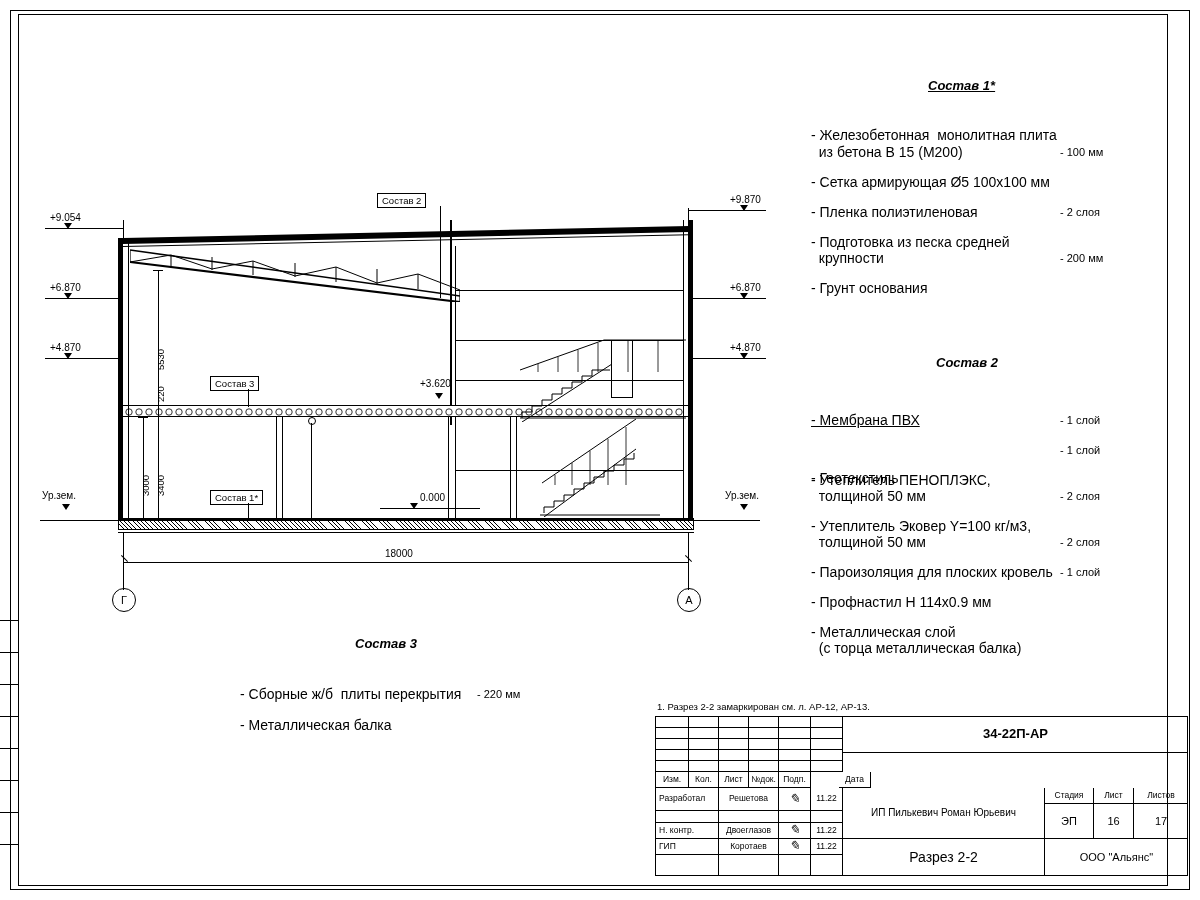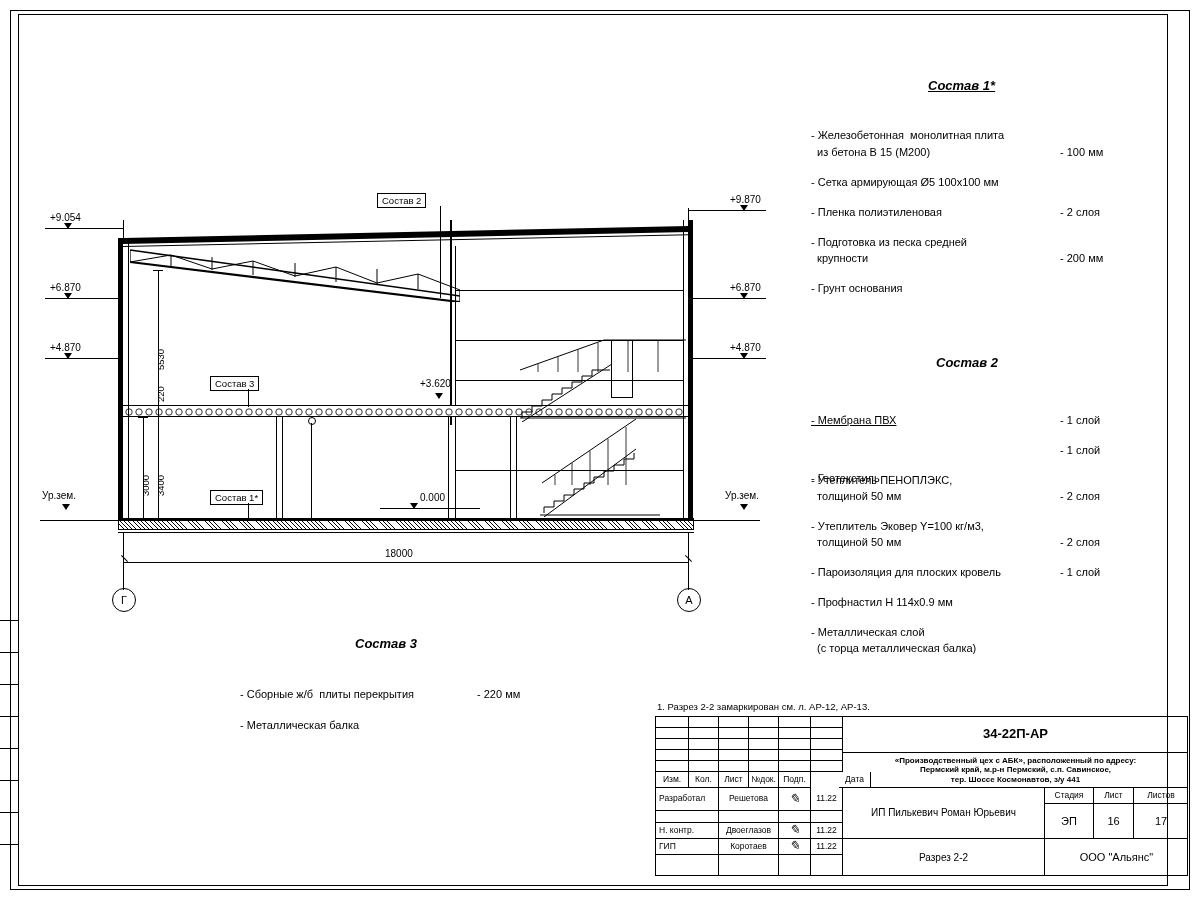--- a/index.html
+++ b/index.html
@@ -13,21 +13,21 @@
   }
   #sheet {
     position: relative;
     width: 1200px;
     height: 900px;
     background: #ffffff;
     overflow: hidden;
   }
   .italic-title { font-style: italic; font-weight: bold; font-size: 13px; text-decoration: underline; }
   .italic-title2 { font-style: italic; font-weight: bold; font-size: 13px; }
-  .spec-item { position: absolute; font-size: 11px; line-height: 14px; white-space: pre; }
+  .spec-item { position: absolute; font-size: 14px; line-height: 14px; white-space: pre; }
   .spec-val { position: absolute; font-size: 11px; line-height: 14px; white-space: pre; }
 
   
   .border-outer {
     position: absolute;
     left: 10px; top: 10px;
     width: 1178px; height: 878px;
     border: 1px solid #000;
   }
   .border-inner {
@@ -499,29 +499,24 @@
       </div>
     <div class="cell tb-center" style="left:155px; top:122px; width:32px; height:16px;">11.22</div>
 
     <div class="cell nb-b" style="left:0px;   top:138px; width:63px; height:21px;"></div>
     <div class="cell nb-b" style="left:63px;  top:138px; width:60px; height:21px;"></div>
     <div class="cell nb-b" style="left:123px; top:138px; width:32px; height:21px;"></div>
     <div class="cell nb-b" style="left:155px; top:138px; width:32px; height:21px;"></div>
 
     <div class="cell tb-center" style="left:187px; top:0px; width:345px; height:36px; font-size:13px; font-weight:bold; border-right:none;">34-22П-АР</div>
 
-    <div class="cell" style="left:187px; top:36px; width:345px; height:35px; border-right:none; display:flex; flex-direction:column; align-items:center; justify-content:center; font-weight:bold; font-size:8px;">
-      <span>«Производственный цех с АБК», расположенный по адресу:</span>
-      <span>Пермский край, м.р-н Пермский, с.п. Савинское,</span>
-      <span>тер. Шоссе Космонавтов, з/у 441</span>
-    </div>
 
     <div class="cell tb-center" style="left:187px; top:71px; width:202px; height:51px; font-size:10px;">ИП Пилькевич Роман Юрьевич</div>
 
-    <div class="cell tb-center nb-b" style="left:187px; top:122px; width:202px; height:37px; font-size:10px;">Разрез 2-2</div>
+    <div class="cell tb-center nb-b" style="left:187px; top:122px; width:202px; height:37px; font-size:14px;">Разрез 2-2</div>
 
     <div class="cell tb-center" style="left:389px; top:71px; width:49px; height:16px;">Стадия</div>
     <div class="cell tb-center" style="left:438px; top:71px; width:40px; height:16px;">Лист</div>
     <div class="cell tb-center nb-r" style="left:478px; top:71px; width:54px; height:16px;">Листов</div>
 
     <div class="cell tb-center" style="left:389px; top:87px; width:49px; height:35px; font-size:11px;">ЭП</div>
     <div class="cell tb-center" style="left:438px; top:87px; width:40px; height:35px; font-size:11px;">16</div>
     <div class="cell tb-center nb-r" style="left:478px; top:87px; width:54px; height:35px; font-size:11px;">17</div>
 
     <div class="cell tb-center nb-r nb-b" style="left:389px; top:122px; width:143px; height:37px; font-size:11px;">ООО "Альянс"</div>

